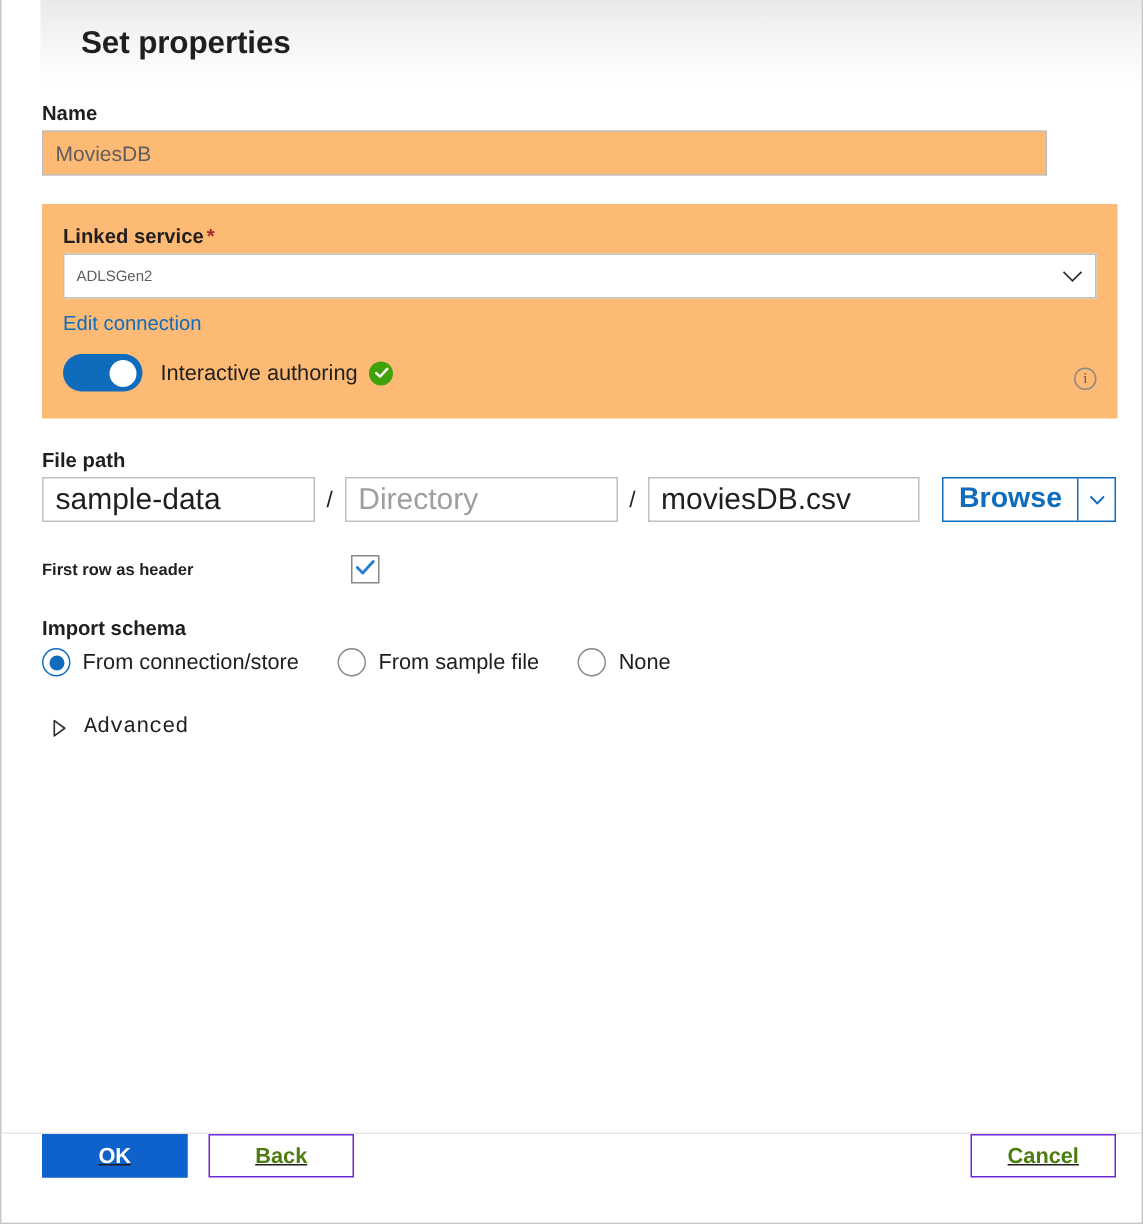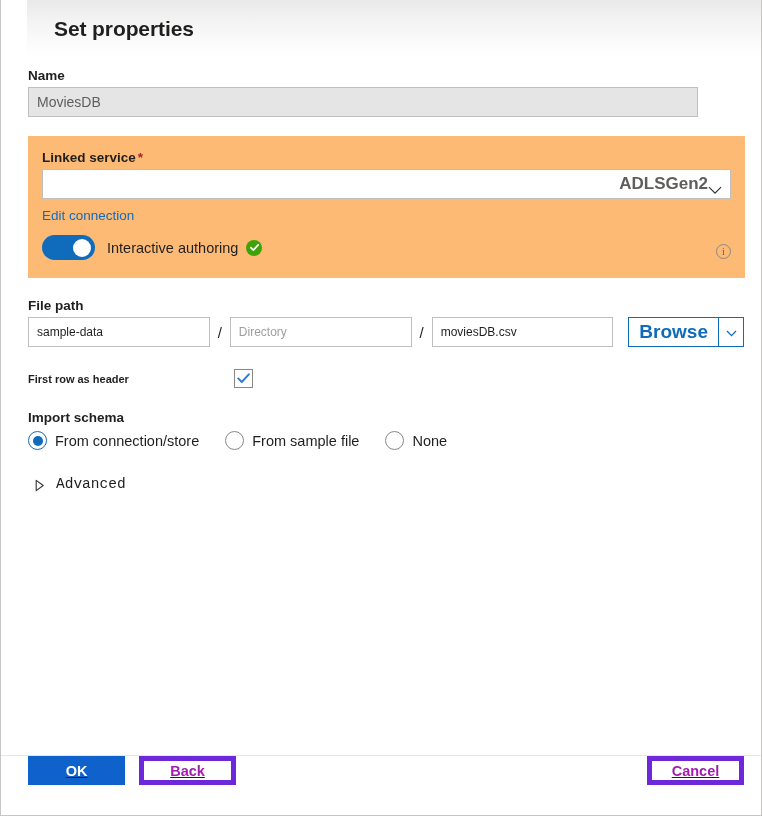--- a/index.html
+++ b/index.html
@@ -55,21 +55,21 @@
   .req-star {
     color: #a4262c;
     font-weight: 600;
     font-size: 13.5px;
     margin-left: 2px;
   }
   .txtinput {
     width: 670px;
     height: 30px;
     border: 1px solid #bfbfbf;
-    background: #e5e5e5;
+    background: #fdba74;
     font-family: "Liberation Sans", sans-serif;
     font-size: 14px;
     color: #605e5c;
     padding: 0 8px;
     display: flex;
     align-items: center;
     outline: none;
   }
   .name-block { padding-top: 10px; }
 
@@ -86,24 +86,23 @@
     align-items: center;
   }
   .selectbox {
     width: 689px;
     height: 30px;
     border: 1px solid #bfbfbf;
     background: #ffffff;
     display: flex;
     align-items: center;
     padding: 0 8px;
-    font-size: 17px;
+    font-size: 10px;
     color: #605e5c;
-    justify-content: flex-end;
-    font-weight: bold;
+    justify-content: space-between;
   }
   .chev {
     width: 14px; height: 9px;
     flex: 0 0 auto;
     color: #323130;
   }
   .link {
     color: #0f6cbd;
     font-size: 13.5px;
     margin-top: 9px;
@@ -164,21 +163,21 @@
   
   .filepath-block { margin-top: 20px; }
   .filepath-row {
     display: flex;
     align-items: center;
   }
   .fp-input {
     height: 30px;
     border: 1px solid #bfbfbf;
     background: #ffffff;
-    font-size: 12px;
+    font-size: 20px;
     padding: 0 8px;
     display: flex;
     align-items: center;
     color: #201f1e;
   }
   .fp-input.ph { color: #a19f9d; }
   .fp1 { width: 184px; }
   .fp2 { width: 184px; }
   .fp3 { width: 184px; text-align: right; }
   .slash {
@@ -314,22 +313,22 @@
     cursor: pointer;
     font-family: "Liberation Sans", sans-serif;
   }
   .btn-primary {
     background: #0f62cb;
     color: #ffffff;
     border: 1px solid #0f62cb;
   }
   .btn-secondary {
     background: #ffffff;
-    color: #a21caf;
-    border: 5px solid #6d28d9;
+    color: #4d7c0f;
+    border: 1px solid #6d28d9;
   }
   .spacer { flex: 1 1 auto; }
   .gap { width: 14px; }
 </style>
 </head>
 <body>
 
 <div class="window">
 
   <div class="header">

